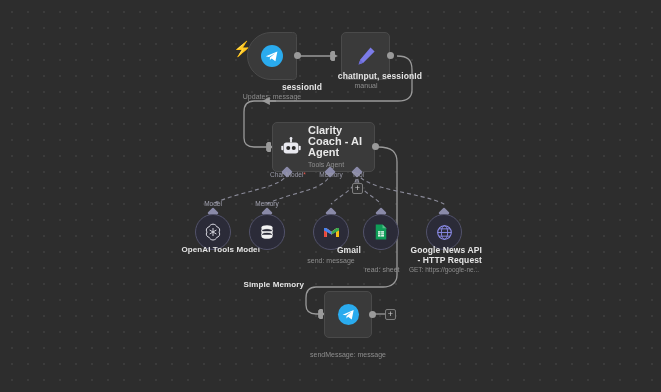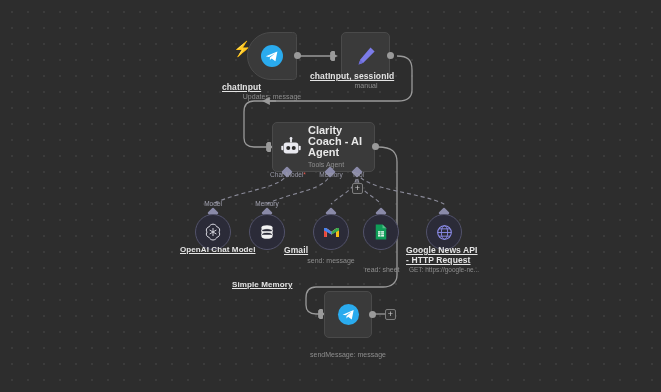--- a/index.html
+++ b/index.html
@@ -19,24 +19,23 @@
   svg.edges{position:absolute;left:0;top:0;width:661px;height:392px;pointer-events:none;}
 
   
   .node{
     position:absolute;background:#3a3a3a;border:1px solid #4a4a4a;
     border-radius:5px;display:flex;align-items:center;justify-content:center;
     box-sizing:border-box;
   }
   .node.trigger{border-top-left-radius:26px;border-bottom-left-radius:26px;}
   .caption{
-    position:absolute;text-align:left;color:#e4e4e4;
+    position:absolute;text-align:right;color:#e4e4e4;
     font-size:8.5px;font-weight:bold;line-height:10px;letter-spacing:.1px;
     white-space:nowrap;
-    text-decoration:underline;
   }
   .subcaption{
     position:absolute;text-align:center;color:#8e8e8e;
     font-size:7px;line-height:9px;white-space:nowrap;
   }
   .caption.wrap,.subcaption.wrap{white-space:normal;}
 
   
   .rnode{
     position:absolute;width:36px;height:36px;border-radius:50%;
@@ -107,21 +106,21 @@
   </svg>
 
   <span class="bolt" style="left:233px;top:41px;">⚡</span>
   <div class="node trigger" style="left:247px;top:32px;width:50px;height:48px;">
     <svg width="24" height="24" viewBox="0 0 24 24">
       <circle cx="12" cy="12" r="11" fill="#2aabee"></circle>
       <path d="M5.8 12.2 L17.4 7.4 L15.4 17.2 L11.6 14.4 L9.9 16.1 L9.9 13.6 L15.2 9.2 L8.9 12.9 Z" fill="#ffffff"></path>
     </svg>
   </div>
   <div class="dot" style="left:294px;top:52px;"></div>
-  <div class="caption" style="left:222px;top:82px;width:100px;">chatInput</div>
+  <div class="caption" style="left:222px;top:82px;width:100px;">sessionId</div>
   <div class="subcaption" style="left:222px;top:92px;width:100px;">Updates: message</div>
 
   <div class="inport" style="left:331px;top:51px;"></div>
   <div class="node" style="left:341px;top:32px;width:49px;height:48px;">
     <svg width="24" height="24" viewBox="0 0 24 24">
       <path d="M16.5 3.4 L20.6 7.5 L9.4 18.7 L4.6 20.4 L6.3 15.6 Z" fill="#7b7be8"></path>
       <path d="M6.3 15.6 L9.4 18.7 L4.6 20.4 Z" fill="#6a6ad6"></path>
     </svg>
   </div>
   <div class="dot" style="left:387px;top:52px;"></div>
@@ -159,21 +158,21 @@
   <div class="plusbtn" style="left:352px;top:183px;">+</div>
 
   <div class="portlabel" style="left:194px;top:200px;width:38px;">Model</div>
   <div class="diamond" style="left:209px;top:209px;"></div>
   <div class="rnode" style="left:195px;top:214px;">
     <svg width="20" height="20" viewBox="0 0 24 24">
       <path d="M12 2.6c2.1 0 3.9 1.3 4.6 3.2 1.9.3 3.4 1.9 3.4 3.9 0 .9-.3 1.7-.8 2.4.5.7.8 1.5.8 2.4 0 2-1.5 3.6-3.4 3.9-.7 1.9-2.5 3.2-4.6 3.2s-3.9-1.3-4.6-3.2C5.5 18.1 4 16.5 4 14.5c0-.9.3-1.7.8-2.4-.5-.7-.8-1.5-.8-2.4 0-2 1.5-3.6 3.4-3.9C8.1 3.9 9.9 2.6 12 2.6z" fill="none" stroke="#dcdce4" stroke-width="1.2"></path>
       <path d="M12 7.2 L12 16.8 M7.9 9.6 L16.1 14.4 M7.9 14.4 L16.1 9.6" stroke="#dcdce4" stroke-width="1.1" fill="none"></path>
     </svg>
   </div>
-  <div class="caption wrap" style="left:180px;top:245px;width:80px;font-size:8px;">OpenAI Chat Model</div>
+  <div class="caption wrap" style="left:180px;top:245px;width:80px;font-size:8px;">OpenAI Tools Model</div>
 
   <div class="portlabel" style="left:246px;top:200px;width:42px;">Memory</div>
   <div class="diamond" style="left:263px;top:209px;"></div>
   <div class="rnode" style="left:249px;top:214px;">
     <svg width="20" height="20" viewBox="0 0 24 24">
       <ellipse cx="12" cy="6.4" rx="6.6" ry="2.6" fill="#f2f2f2"></ellipse>
       <path d="M5.4 6.4 v4 c0 1.45 2.95 2.6 6.6 2.6 s6.6-1.15 6.6-2.6 v-4" fill="#f2f2f2"></path>
       <ellipse cx="12" cy="10.6" rx="6.6" ry="2.6" fill="#2b2b38"></ellipse>
       <ellipse cx="12" cy="10.6" rx="6.6" ry="2.6" fill="none" stroke="#f2f2f2" stroke-width="1"></ellipse>
       <path d="M5.4 11 v4 c0 1.45 2.95 2.6 6.6 2.6 s6.6-1.15 6.6-2.6 v-4" fill="#f2f2f2"></path>
@@ -187,21 +186,21 @@
   <div class="diamond" style="left:327px;top:209px;"></div>
   <div class="rnode" style="left:313px;top:214px;">
     <svg width="19" height="19" viewBox="0 0 24 24">
       <path d="M2.6 6.2 v11.6 h3.4 V10 l6 4.4 6-4.4 v7.8 h3.4 V6.2 h-2.6 L12 11 5.2 6.2z" fill="#f2f2f2"></path>
       <path d="M2.6 6.2 h2.6 L12 11 v3.4 L6 10 v7.8 H2.6z" fill="#ea4335"></path>
       <path d="M21.4 6.2 h-2.6 L12 11 v3.4 L18 10 v7.8 h3.4z" fill="#fbbc04"></path>
       <path d="M12 11 L18.8 6.2 h2.6 v3.3 L12 14.4z" fill="#34a853"></path>
       <path d="M12 11 L5.2 6.2 H2.6 v3.3 L12 14.4z" fill="#4285f4"></path>
     </svg>
   </div>
-  <div class="caption" style="left:284px;top:245px;width:60px;">Gmail</div>
+  <div class="caption" style="left:301px;top:245px;width:60px;">Gmail</div>
   <div class="subcaption" style="left:301px;top:256px;width:60px;">send: message</div>
 
   <div class="diamond" style="left:377px;top:209px;"></div>
   <div class="rnode" style="left:363px;top:214px;">
     <svg width="18" height="18" viewBox="0 0 24 24">
       <path d="M5 2 h9 l5 5 v15 H5z" fill="#0f9d58"></path>
       <path d="M14 2 l5 5 h-5z" fill="#57bb8a"></path>
       <rect x="8" y="11" width="8" height="7" fill="#ffffff"></rect>
       <path d="M8 13.2 h8 M8 15.6 h8 M11.6 11 v7" stroke="#0f9d58" stroke-width="0.9"></path>
     </svg>

